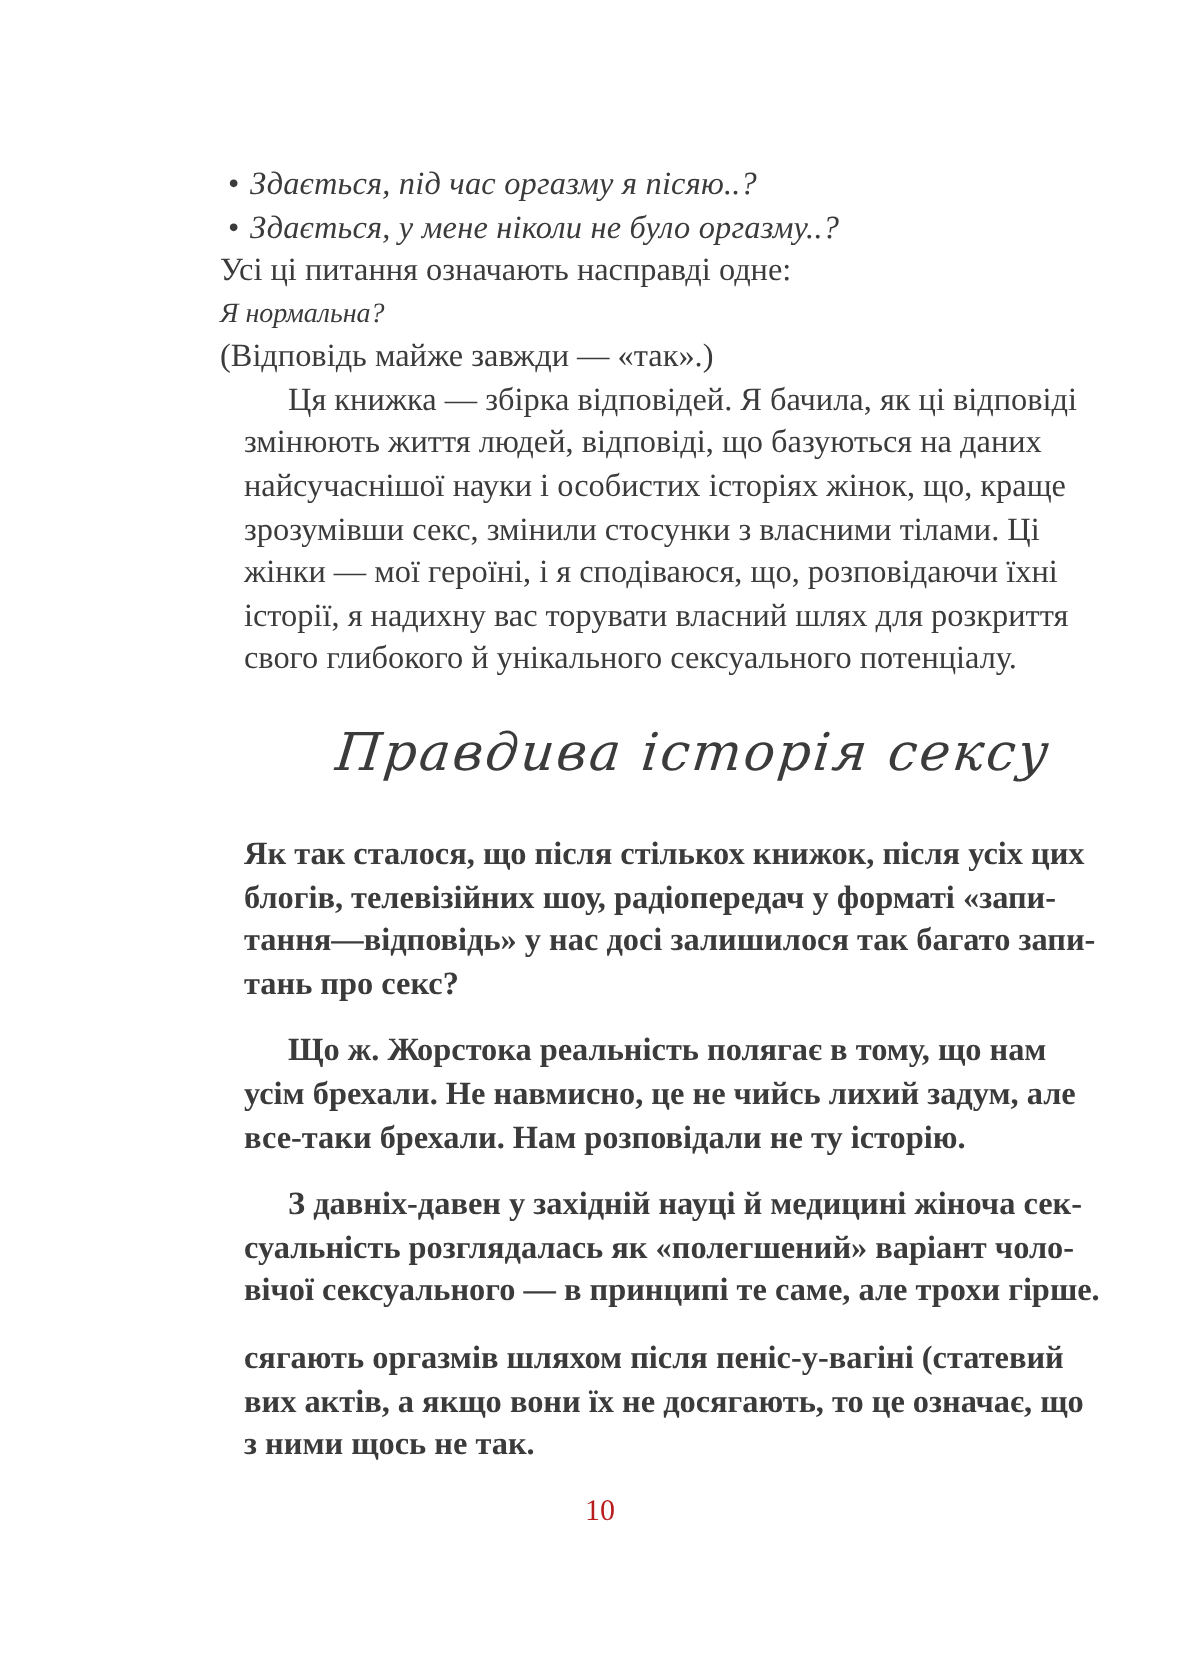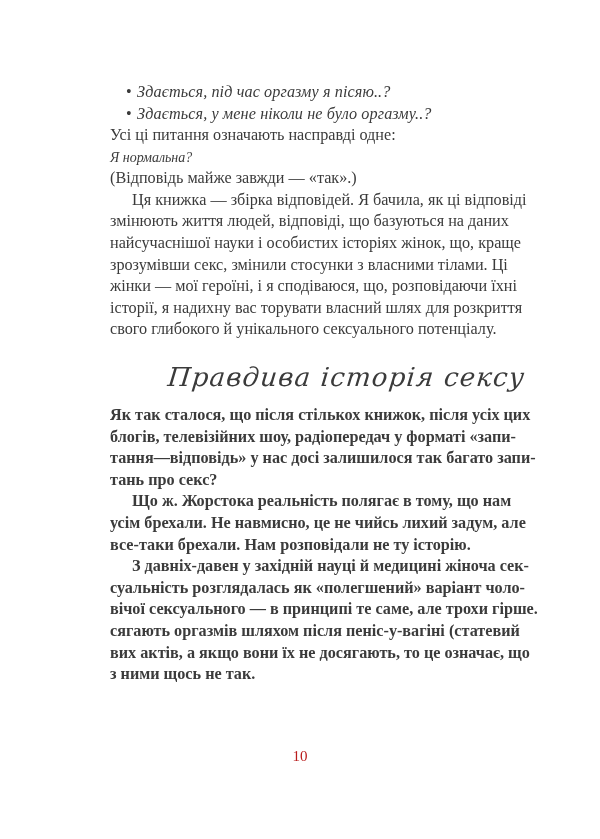--- a/index.html
+++ b/index.html
@@ -27,21 +27,21 @@
 
   
   .intro {
     margin: 0;
     padding: 0;
   }
   .bullet-line {
     font-style: italic;
     font-size: 16.2px;
     line-height: 21.5px;
-    margin: 0 0 0 16px;
+    margin: 0 0 0 4px;
     white-space: nowrap;
     letter-spacing: 0.1px;
   }
   .bullet-dot {
     display: inline-block;
     width: 11px;
     font-style: normal;
   }
   .plain-line {
     font-size: 16.2px;
@@ -52,21 +52,21 @@
   .italic-line {
     font-size: 14px;
     line-height: 21.6px;
     margin: 0;
     font-style: italic;
     white-space: nowrap;
   }
 
   
   .lines {
-    margin: 0;
+    margin: 12px;
     font-size: 16.2px;
     line-height: 21.6px;
   }
   .lines .ln {
     display: block;
     white-space: nowrap;
   }
   .lines .ln.indent {
     text-indent: 22px;
   }

